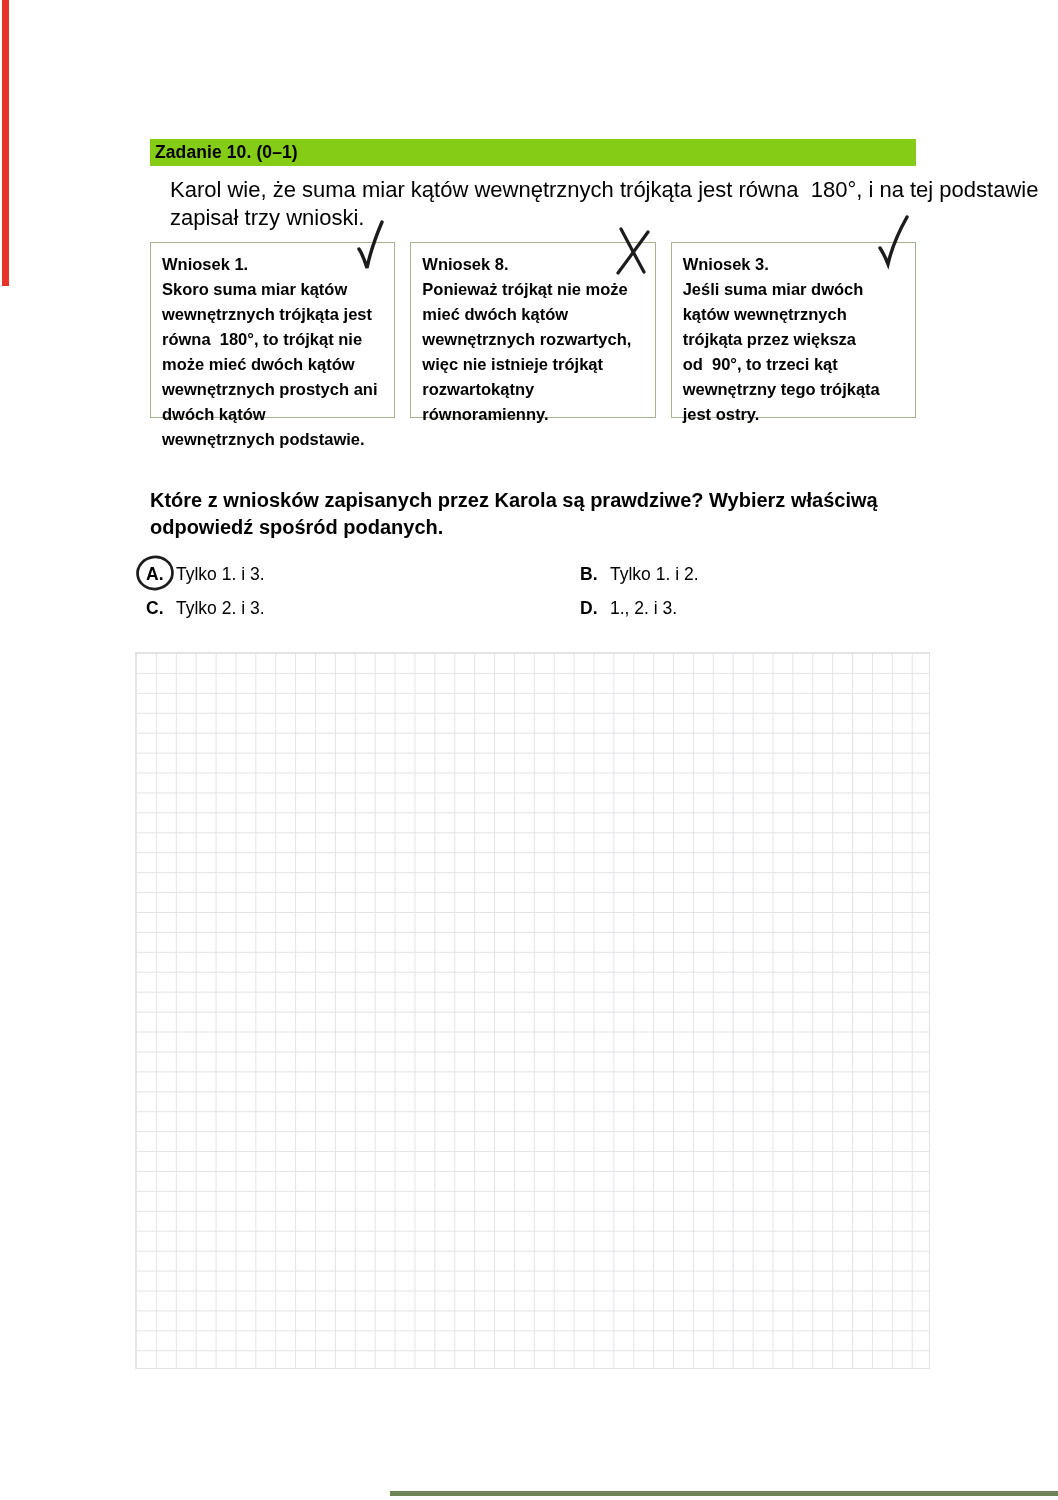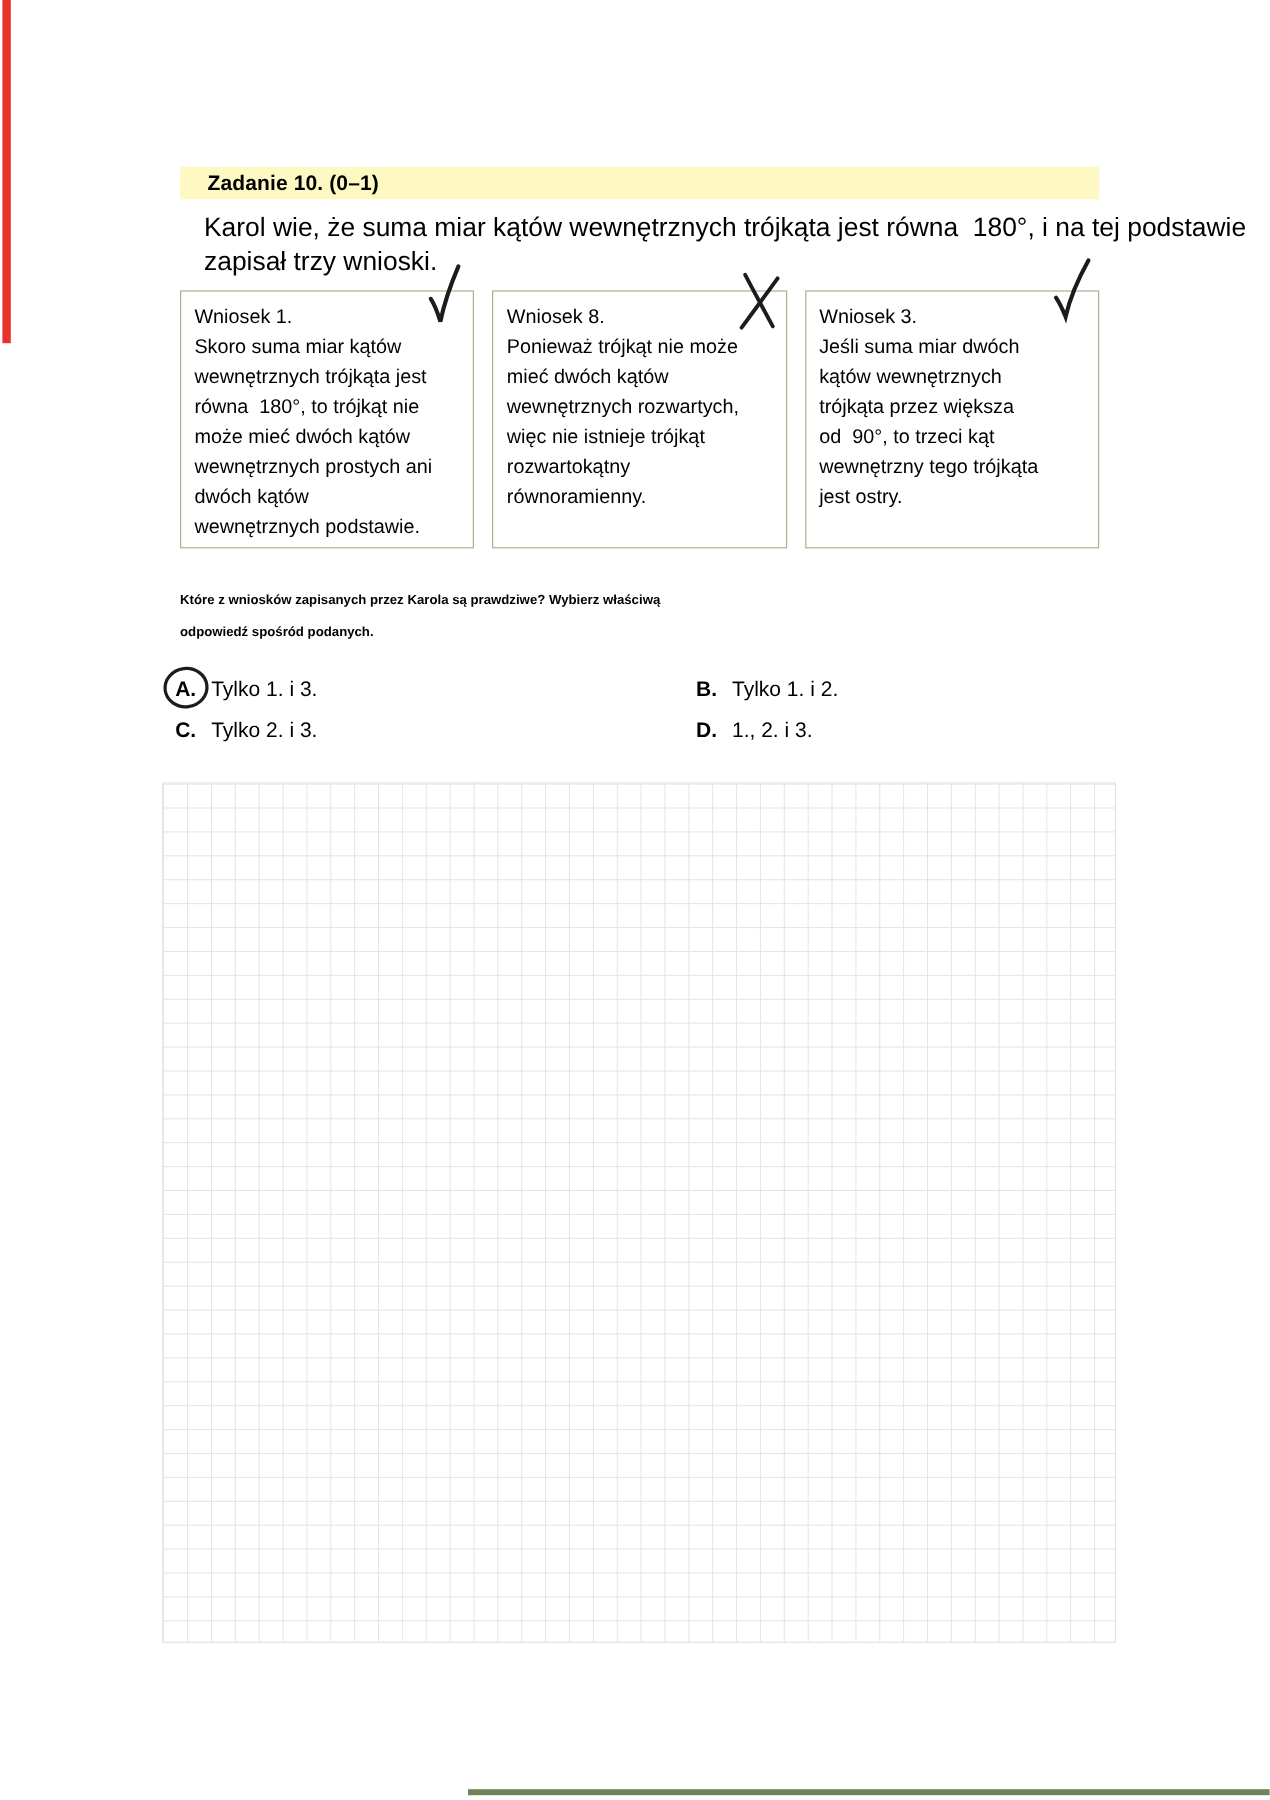--- a/index.html
+++ b/index.html
@@ -9,40 +9,40 @@
     overflow:hidden;
   }
   .abs{position:absolute;}
   .line{white-space:pre;}
 
   
   #red-bar{left:2px;top:0;width:7px;height:286px;background:#e8332a;}
 
   
   #task-header{
-    left:150px;top:139px;width:766px;height:27px;background:#fef9c3;
-    font-weight:bold;font-size:17.5px;line-height:27px;padding-left:23px;
+    left:150px;top:139px;width:766px;height:27px;background:#84cc16;
+    font-weight:bold;font-size:17.5px;line-height:27px;padding-left:5px;
     box-sizing:border-box;letter-spacing:.1px;
   }
 
   
   #intro{left:150px;top:176px;width:780px;font-size:22px;line-height:27.5px;margin-left:20px;}
 
   
-  #boxes{left:150px;top:242px;width:766px;height:215px;display:flex;gap:15px;}
+  #boxes{left:150px;top:242px;width:766px;height:176px;display:flex;gap:15px;font-weight:bold;}
   .wniosek-box{
     flex:1 1 0;border:1px solid #a6b392;box-sizing:border-box;
     padding:9px 11px;font-size:16.5px;line-height:25px;background:#fff;
   }
 
   
   .ink{stroke:#1c1c1c;fill:none;stroke-linecap:round;}
 
   
-  #question{left:150px;top:487px;width:780px;font-weight:bold;font-size:11px;line-height:27px;}
+  #question{left:150px;top:487px;width:780px;font-weight:bold;font-size:20px;line-height:27px;}
 
   
   .answer{display:flex;font-size:17.5px;line-height:23px;}
   .answer .letter{font-weight:bold;width:30px;flex:0 0 30px;}
   #answer-a{left:146px;top:563px;}
   #answer-b{left:580px;top:563px;}
   #answer-c{left:146px;top:597px;}
   #answer-d{left:580px;top:597px;}
 
   

